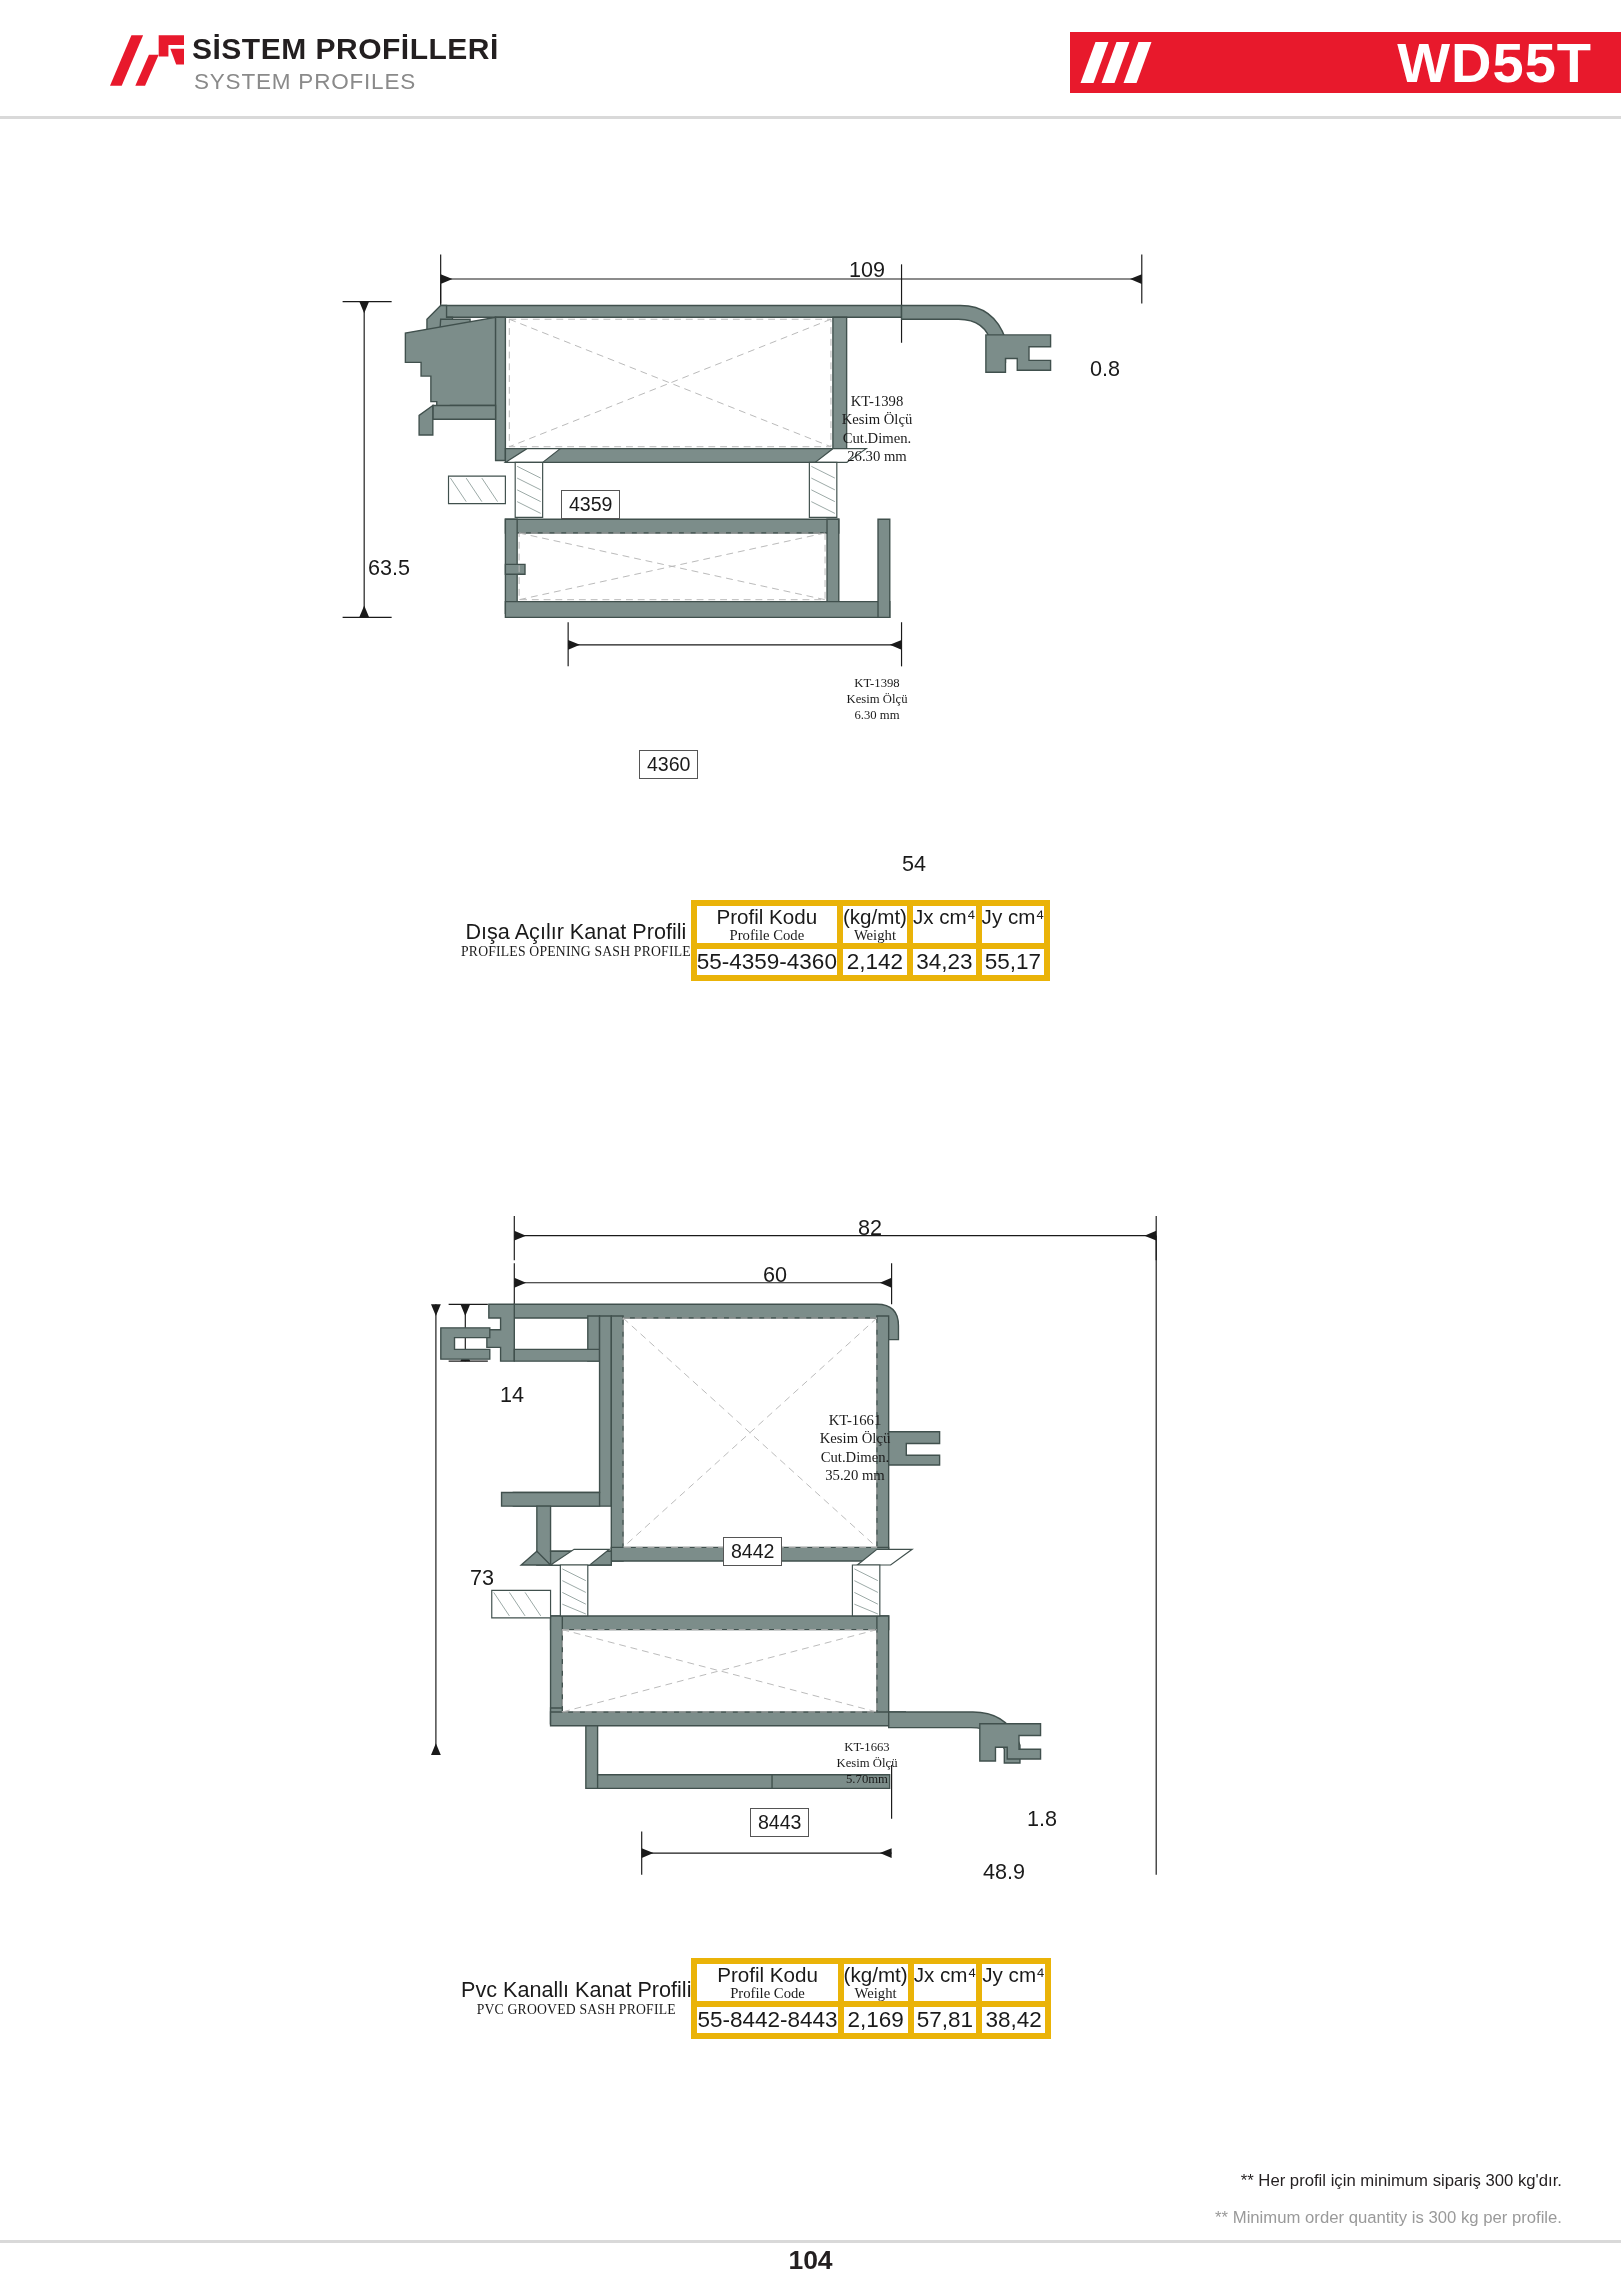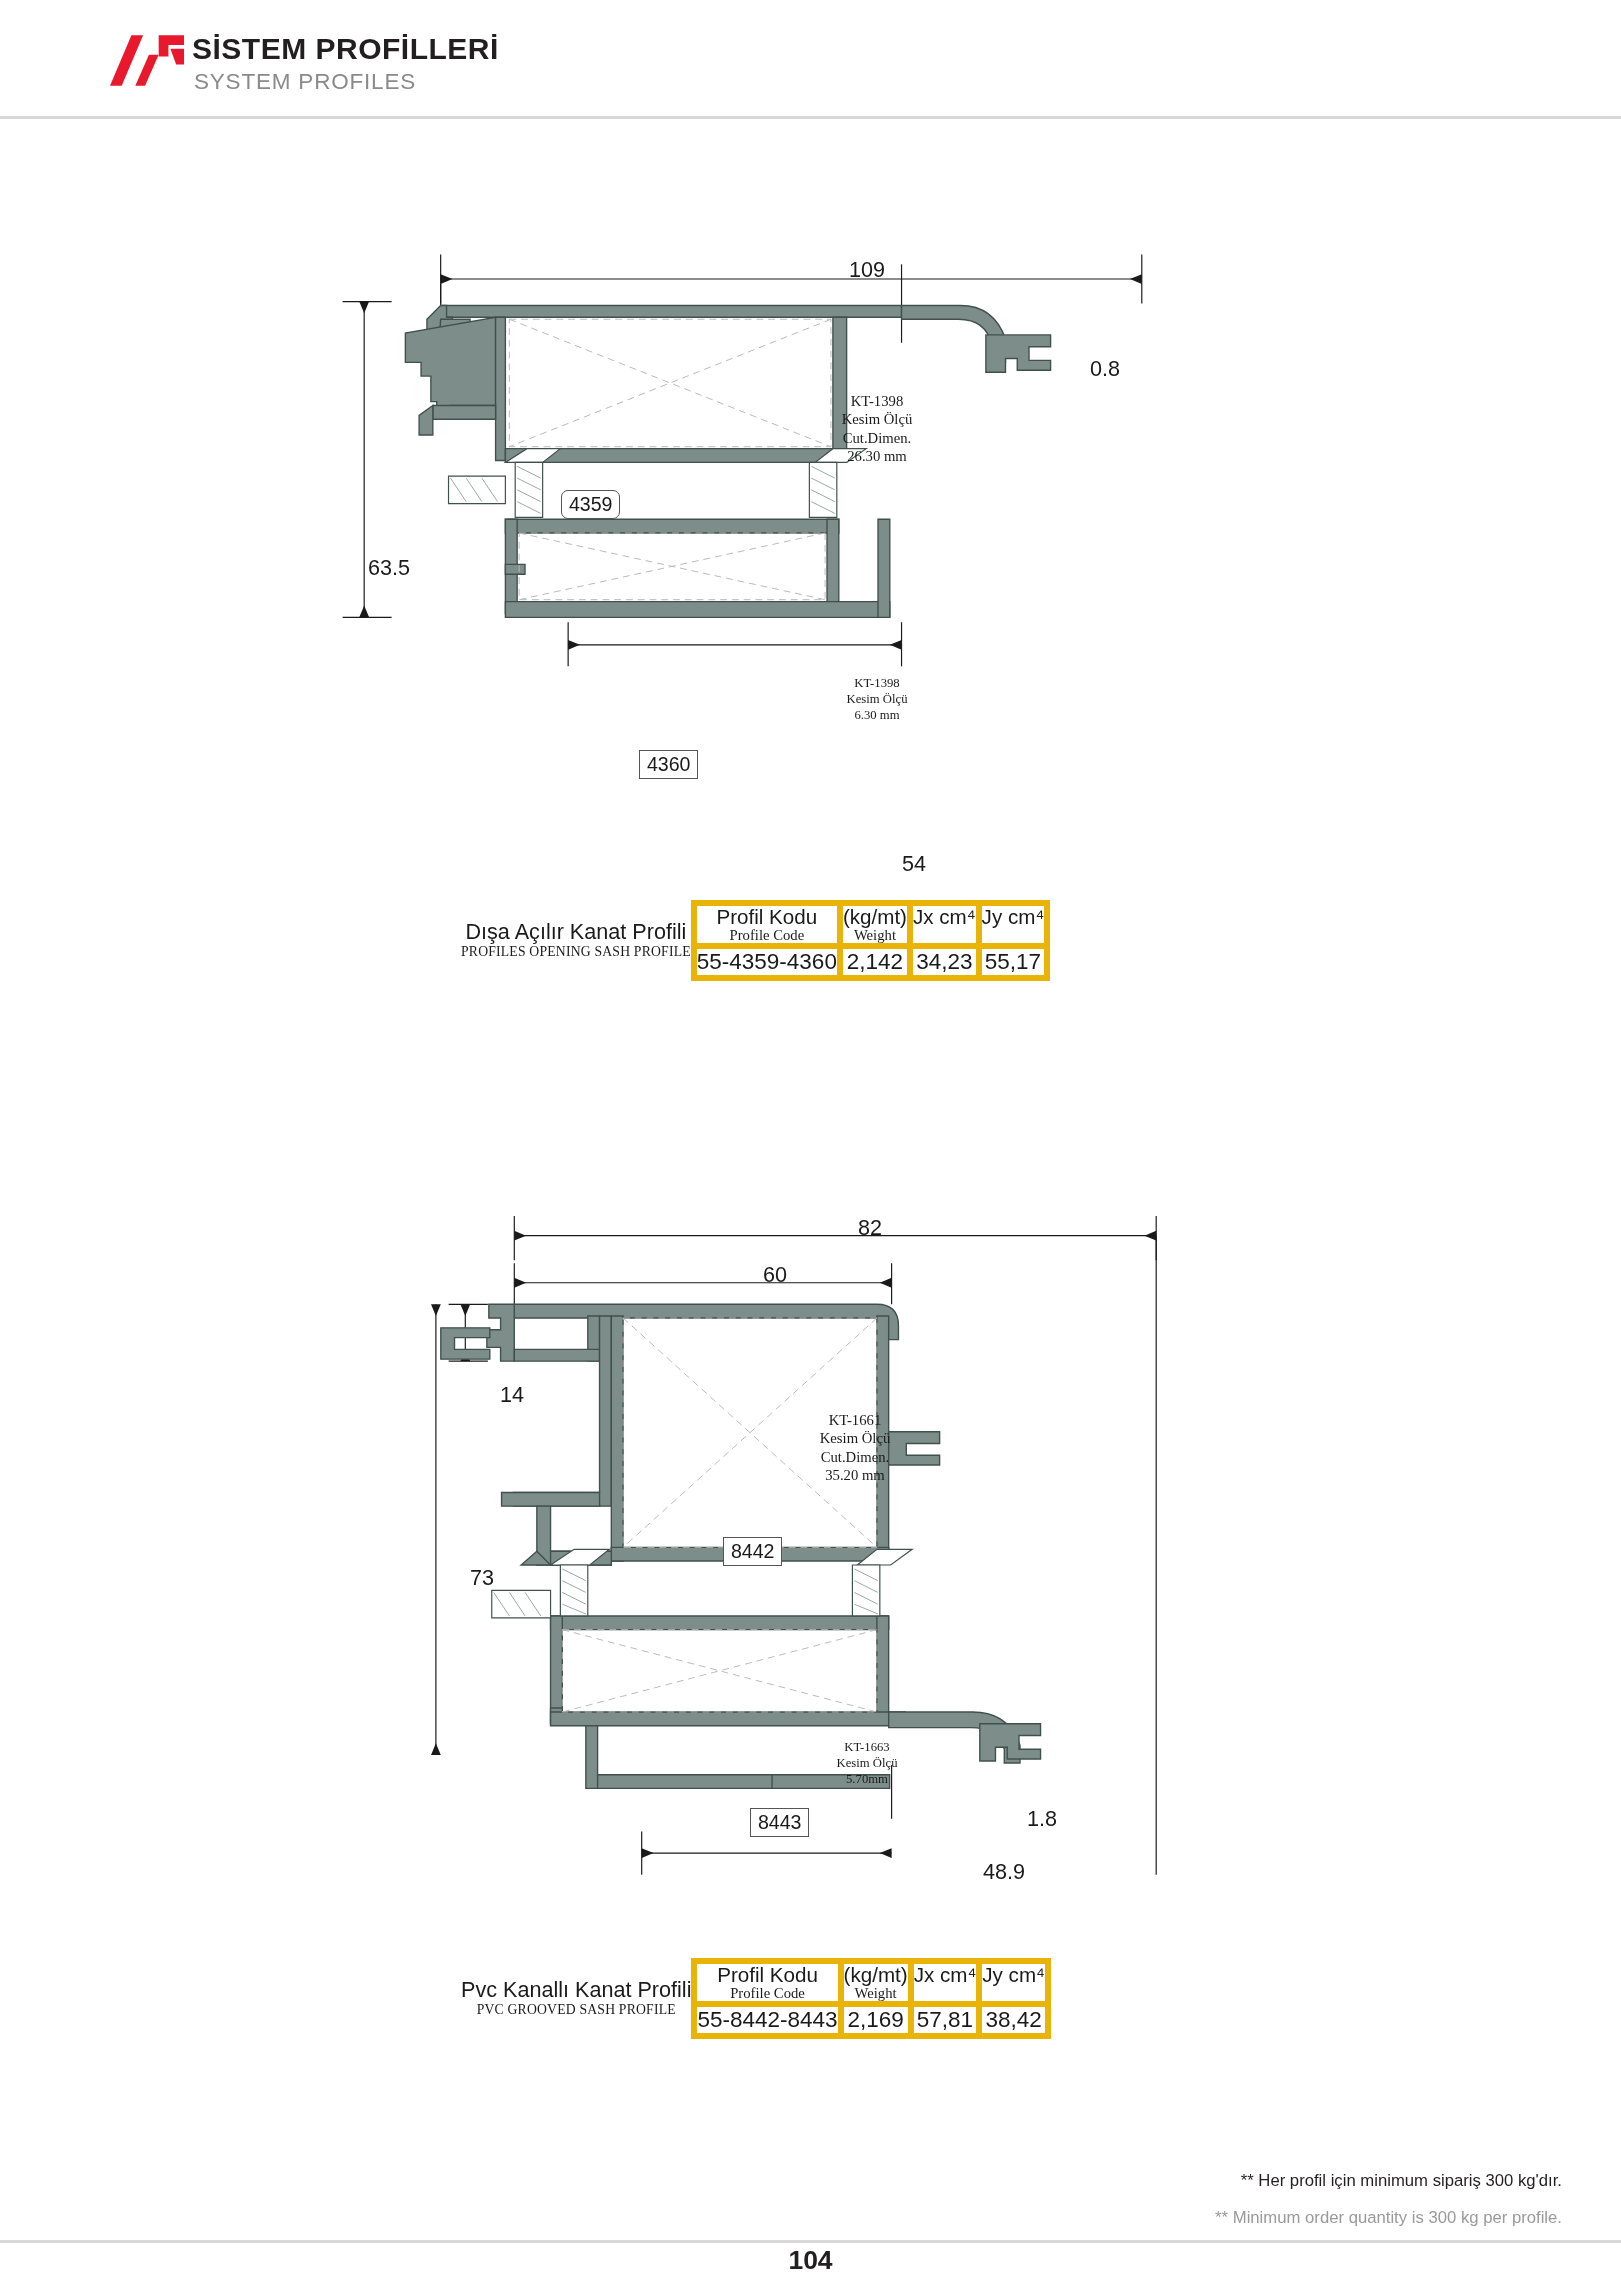--- a/index.html
+++ b/index.html
@@ -52,20 +52,28 @@
 <div class="header">
   <svg class="logo-mark" viewBox="0 0 76 52">
     <polygon points="0,52 22,0 34,0 12,52" fill="#e8192c"></polygon>
     <polygon points="26,52 40,20 50,20 36,52" fill="#e8192c"></polygon>
     <polygon points="44,0 76,0 76,10 60,10 60,22 50,22 50,0" fill="#e8192c"></polygon>
     <polygon points="62,14 76,14 76,30 68,30" fill="#e8192c"></polygon>
   </svg>
   <div class="logo-text-1">SİSTEM PROFİLLERİ</div>
   <div class="logo-text-2">SYSTEM PROFILES</div>
 
+  <div class="title-band">
+    <div class="band-slashes">
+        <i></i>
+        <i></i>
+        <i></i>
+      </div>
+    <div class="band-text">WD55T</div>
+  </div>
 </div>
 <div class="header-rule"></div>
 
 <div class="fig" style="left:323px;top:225px;width:1010px;height:667px;">
 <svg width="1010" height="667" viewBox="0 0 1030 680">
   <g stroke="#1a1a1a" stroke-width="1.2" fill="none">
 
     <line x1="120" y1="55" x2="835" y2="55"></line>
     <path d="M120,50 l12,5 l-12,5 z" fill="#1a1a1a" stroke="none"></path>
     <path d="M835,50 l-12,5 l12,5 z" fill="#1a1a1a" stroke="none"></path>
@@ -165,21 +173,21 @@
   <div>Cut.Dimen.</div>
   <div>26.30 mm</div>
 </div>
 
 <div class="kt-block" style="left:784px;top:676px;width:186px;font-size:12.7px;">
   <div>KT-1398</div>
   <div>Kesim Ölçü</div>
   <div>6.30 mm</div>
 </div>
 
-<div class="code-box" style="left:561px;top:490px;border-radius:7px;">4359</div>
+<div class="code-box" style="left:561px;top:490px;">4359</div>
 <div class="code-box" style="left:639px;top:750px;">4360</div>
 
 <table class="spec-table" style="left:461px;top:900px;">
   <tbody>
       <tr class="hdr-tr">
     <td class="name-cell" rowspan="2">
       <span class="name-main">Dışa Açılır Kanat Profili</span>
       <span class="name-sub">PROFILES OPENING SASH PROFILE</span>
     </td>
     <td class="hdr-cell">

